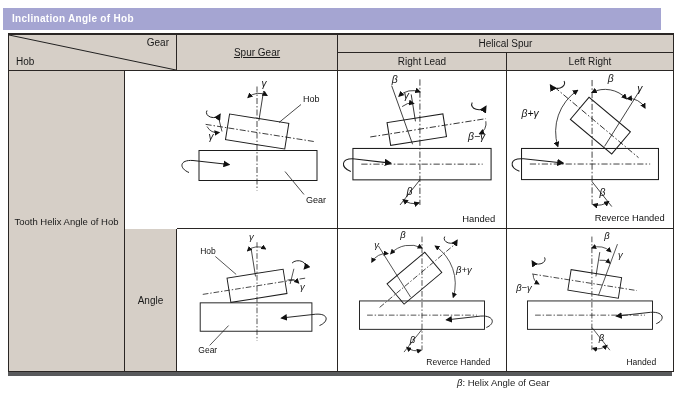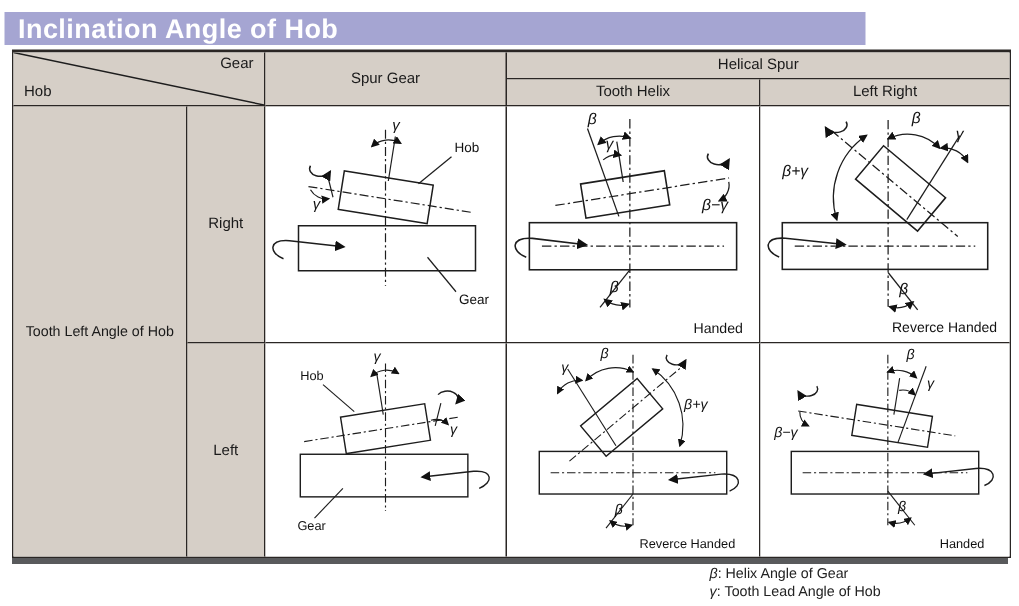--- a/index.html
+++ b/index.html
@@ -1,43 +1,43 @@
 <!DOCTYPE html>
 <html style="--title-bg: #a5a5d2; --hdr-bg: #d6cfc7; --line: #2a2624; --bar: #595a5c;"><head>
 <meta charset="utf-8">
 <style>
   :root{
     --title-bg:#a5a5d2; --hdr-bg:#d6cfc7; --line:#2a2624; --bar:#595a5c;
   }
   html,body{margin:0;padding:0;background:#fff;}
   body{width:679px;height:404px;font-family:"Liberation Sans",sans-serif;color:#1a1a1a;}
   .page{position:relative;width:679px;height:404px;background:#fff;overflow:hidden;}
-  .titlebar{position:absolute;left:3px;top:8px;width:574px;height:22px;background:var(--title-bg);
-    color:#fff;font-weight:bold;font-size:18px;line-height:22px;padding-left:9px;box-sizing:border-box;letter-spacing:.3px;}
+  .titlebar{position:absolute;left:3px;top:8px;width:658px;height:22px;background:var(--title-bg);
+    color:#fff;font-weight:bold;font-size:10px;line-height:22px;padding-left:9px;box-sizing:border-box;letter-spacing:.3px;}
   .tbl{position:absolute;left:8px;top:33px;display:grid;
     grid-template-columns:116px 52px 161px 169px 166px;
     grid-template-rows:18px 18px 158px 142px;
     border:1px solid var(--line);border-top-width:2px;background:#fff;}
   .cell{border-right:1px solid var(--line);border-bottom:1px solid var(--line);box-sizing:border-box;position:relative;}
   .noR{border-right:none;} .noB{border-bottom:none;}
   .hdr{background:var(--hdr-bg);font-size:10px;display:flex;align-items:center;justify-content:center;text-align:center;}
   .corner{grid-column:1/3;grid-row:1/3;background:var(--hdr-bg);}
   .corner svg{position:absolute;left:0;top:0;width:100%;height:100%;}
   .corner .tr{position:absolute;top:2px;right:7px;font-size:10px;}
   .corner .bl{position:absolute;bottom:3px;left:7px;font-size:10px;}
-  .spur{grid-column:3;grid-row:1/3;} .helical{grid-column:4/6;grid-row:1;}
+  .spur{grid-column:3;grid-row:1/3;text-decoration:underline;} .helical{grid-column:4/6;grid-row:1;}
   .rhx{grid-column:4;grid-row:2;} .lhx{grid-column:5;grid-row:2;}
   .rowhdr{grid-column:1;grid-row:3/5;font-size:9.5px;padding:0 2px;}
   .rlbl{grid-column:2;grid-row:3;} .llbl{grid-column:2;grid-row:4;}
   .diag{background:#fff;display:flex;align-items:center;justify-content:center;}
   .diag svg{width:100%;height:100%;display:block;}
   .d1{grid-column:3;grid-row:3;} .d2{grid-column:4;grid-row:3;} .d3{grid-column:5;grid-row:3;}
   .d4{grid-column:3;grid-row:4;} .d5{grid-column:4;grid-row:4;} .d6{grid-column:5;grid-row:4;}
   .bottombar{position:absolute;left:8px;top:372px;width:664px;height:4px;background:var(--bar);}
-  .footnotes{position:absolute;left:473px;top:377px;font-size:9.5px;line-height:11.5px;color:#222;}
+  .footnotes{position:absolute;left:457px;top:377px;font-size:9.5px;line-height:11.5px;color:#222;}
   .fsym{font-style:italic;}
   
   .ln{stroke:#1d1d1d;stroke-width:1;fill:none;}
   .thin{stroke-width:.8;}
   .dd{stroke-dasharray:6 2 1.5 2;}
   text.sv{font-size:9px;fill:#111;stroke:none;font-family:"Liberation Sans",sans-serif;}
   text.gl{font-size:10px;font-style:italic;fill:#111;stroke:none;font-family:"Liberation Sans",sans-serif;}
   text.cap{font-size:9px;fill:#111;stroke:none;font-family:"Liberation Sans",sans-serif;}
 </style>
 </head>
@@ -72,26 +72,25 @@
     <div class="cell corner">
       <svg viewBox="0 0 168 36" preserveAspectRatio="none">
         <line x1="0" y1="0" x2="168" y2="36" class="ln"></line>
       </svg>
       <span class="tr">Gear</span>
       <span class="bl">Hob</span>
     </div>
 
     <div class="cell hdr spur">Spur Gear</div>
     <div class="cell hdr helical noR">Helical Spur</div>
-    <div class="cell hdr rhx">Tooth Helix</div>
+    <div class="cell hdr rhx">Right Lead</div>
     <div class="cell hdr lhx noR">Left Right</div>
 
-    <div class="cell hdr rowhdr noB">Tooth Left Angle of Hob</div>
-    <div class="cell hdr rlbl">Right</div>
-    <div class="cell hdr llbl noB">Left</div>
+    <div class="cell hdr rowhdr noB">Tooth Helix Angle of Hob</div>
+    <div class="cell hdr llbl noB">Angle</div>
 
     <div class="cell diag d1">
       <svg viewBox="0 0 160 150">
         <rect x="22" y="76" width="118" height="30" fill="url(#vh)" class="ln"></rect>
         <line x1="80" y1="12" x2="80" y2="116" class="ln thin dd"></line>
         <g transform="rotate(9 80 58)">
           <rect x="50" y="44" width="60" height="26" fill="url(#vh)" class="ln"></rect>
           <line x1="28" y1="58" x2="138" y2="58" class="ln thin dd"></line>
           <line x1="80" y1="16" x2="80" y2="46" class="ln thin"></line>
         </g>
@@ -233,16 +232,15 @@
         <text x="150" y="144" text-anchor="end" class="cap">Handed</text>
       </svg>
     </div>
 
   </div>
 
   <div class="bottombar"></div>
 
   <div class="footnotes">
     <div><span class="fsym">β</span><span>: Helix Angle of Gear</span></div>
-    <div><span class="fsym">γ</span><span>: Tooth Lead Angle of Hob</span></div>
   </div>
 
 </div>
 
 </body></html>

